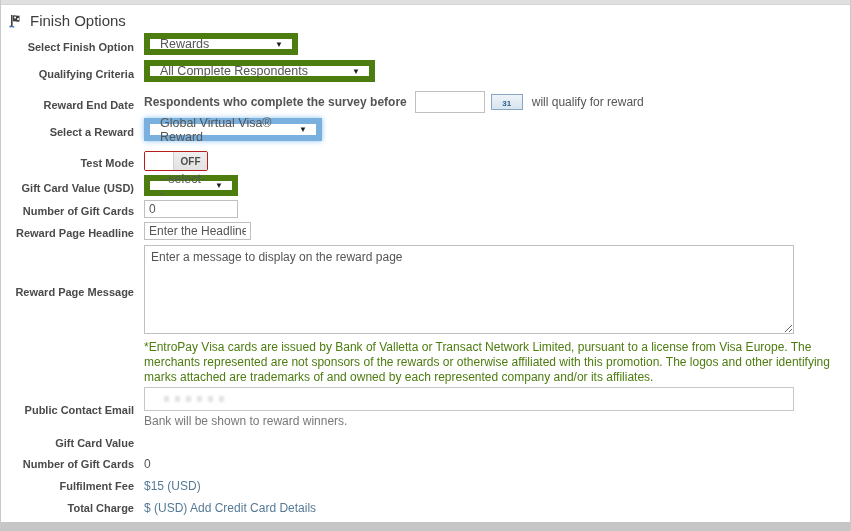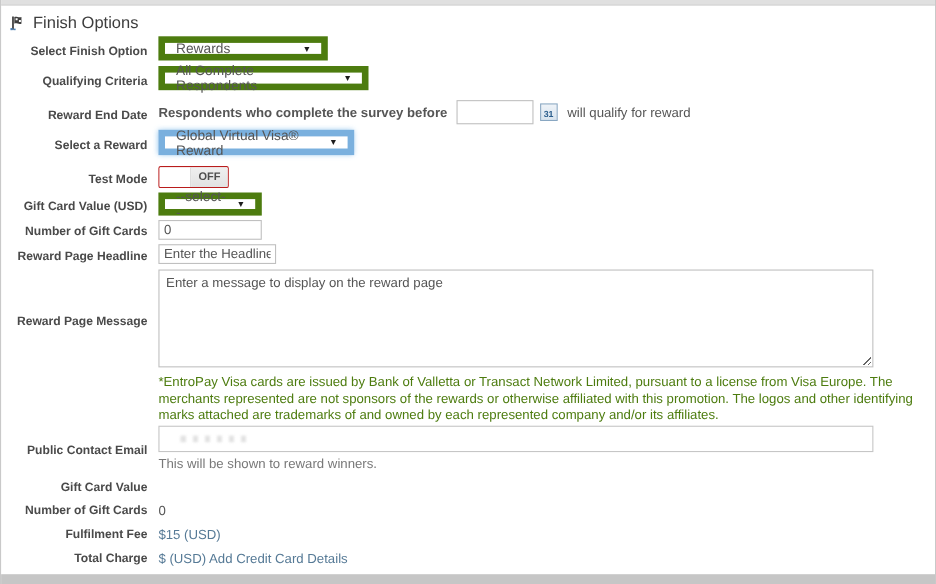--- a/index.html
+++ b/index.html
@@ -27,21 +27,21 @@
         padding:2px 4px; font-family:inherit; background:#fff; }
 
   .inline-text { font-size:12px; color:#555; }
 
   .toggle { display:flex; width:62px; height:18px; border:1px solid #b91c1c; border-radius:2px;
             overflow:hidden; cursor:pointer; margin-top:2px; }
   .toggle .knob { width:28px; background:#fff; border-right:1px solid #cfcfcf; }
   .toggle .state { flex:1; background:linear-gradient(#efefef,#e2e2e2); font-size:10px; font-weight:bold;
                    color:#4d4d4d; display:flex; align-items:center; justify-content:center; }
 
-  .cal { width:16px; height:16px; box-sizing:border-box; border:1px solid #89a7c2;
+  .cal { width:32px; height:16px; box-sizing:border-box; border:1px solid #89a7c2;
          background:linear-gradient(#eef3f8,#d8e4ef); display:flex; align-items:flex-end;
          justify-content:center; font-size:8px; font-weight:bold; color:#2a5d8c; cursor:pointer;
          line-height:9px; padding-bottom:1px; }
 
   textarea.msg { box-sizing:border-box; width:650px; height:89px; border:1px solid #c0c0c0;
                  font-family:inherit; font-size:12px; color:#555; padding:4px 6px; resize:both; }
   ::placeholder { color:#555; opacity:1; }
 
   .btn { font-family:inherit; font-size:11px; color:#444; background:linear-gradient(#f7f7f7,#e2e2e2);
          border:1px solid #9f9f9f; border-radius:3px; padding:2px 8px; cursor:pointer; }
@@ -60,21 +60,21 @@
   .steel { color:#567a96; }
   a.cc-link { color:#567a96; text-decoration:none; cursor:pointer; }
   a.tos-link { color:#2273a8; font-weight:bold; text-decoration:none; cursor:pointer; }
 
   .agree { display:flex; align-items:center; gap:6px; margin-left:171px; font-size:12px;
            font-weight:bold; color:#474747; }
   .agree input { margin:0; width:13px; height:13px; }
 
   .mb5{margin-bottom:5px}.mb9{margin-bottom:9px}.mb8{margin-bottom:8px}.mb4{margin-bottom:4px}
   .mb6{margin-bottom:6px}.mb2{margin-bottom:2px}.mb7{margin-bottom:7px}
-  .w154{width:154px}.w195{width:191px}.w178{width:178px}.w94{width:94px}.w107{width:107px}.w70{width:70px}
+  .w154{width:154px}.w195{width:231px}.w178{width:178px}.w94{width:94px}.w107{width:107px}.w70{width:70px}
   .ctl-inline { display:flex; align-items:center; }
   .ind { margin-left:143px; }
 </style>
 </head>
 <body>
 
 <div class="page">
   <div class="top-strip"></div>
 
   <div class="header">
@@ -159,21 +159,21 @@
 
   <div class="ind disclaimer mb2">*EntroPay Visa cards are issued by Bank of Valletta or Transact Network Limited, pursuant to a license from Visa Europe. The merchants represented are not sponsors of the rewards or otherwise affiliated with this promotion. The logos and other identifying marks attached are trademarks of and owned by each represented company and/or its affiliates.</div>
 
   <div class="row">
     <div class="lbl">Public Contact Email</div>
     <div>
       <div class="email-wrap">
         <input class="email" value="" style="">
         <div class="smudge"></div>
       </div>
-      <div class="helper">This will be shown to reward winners.</div>
+      <div class="helper">Bank will be shown to reward winners.</div>
     </div>
   </div>
 
   <div class="row mb7" style="margin-top:8px;">
     <div class="lbl lbl-flat">Gift Card Value</div>
     <div class="sum-val"></div>
   </div>
 
   <div class="row mb7">
     <div class="lbl lbl-flat">Number of Gift Cards</div>

